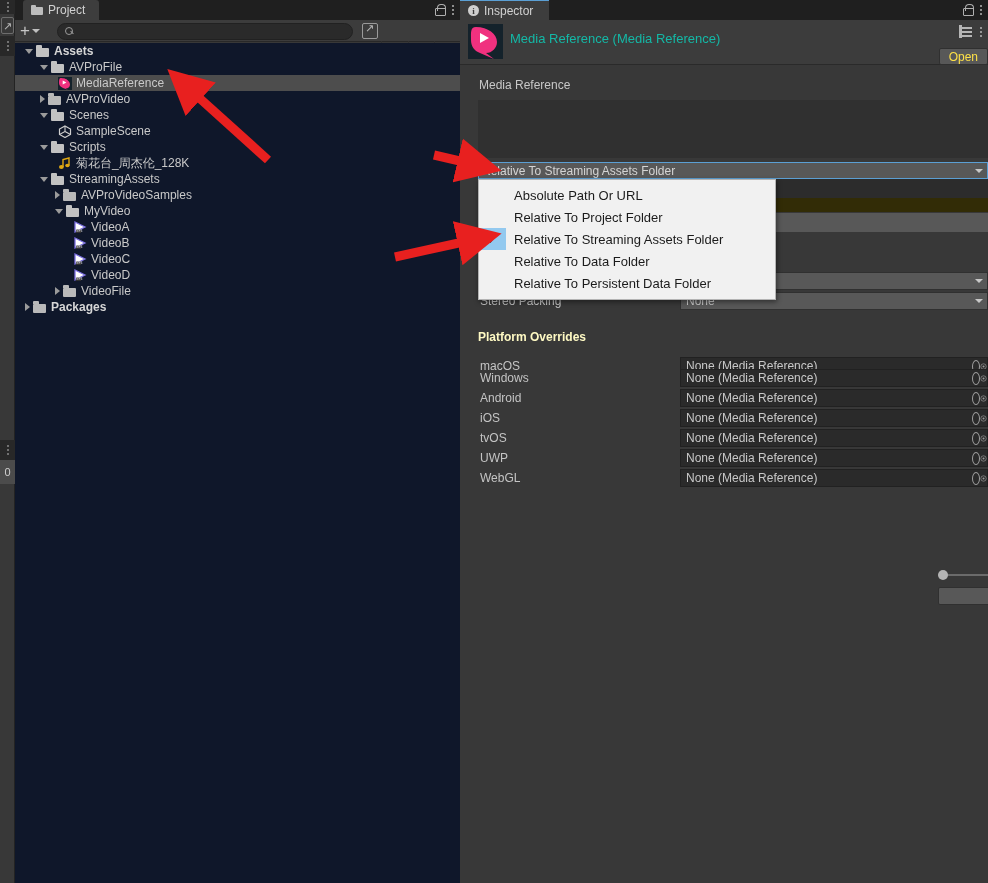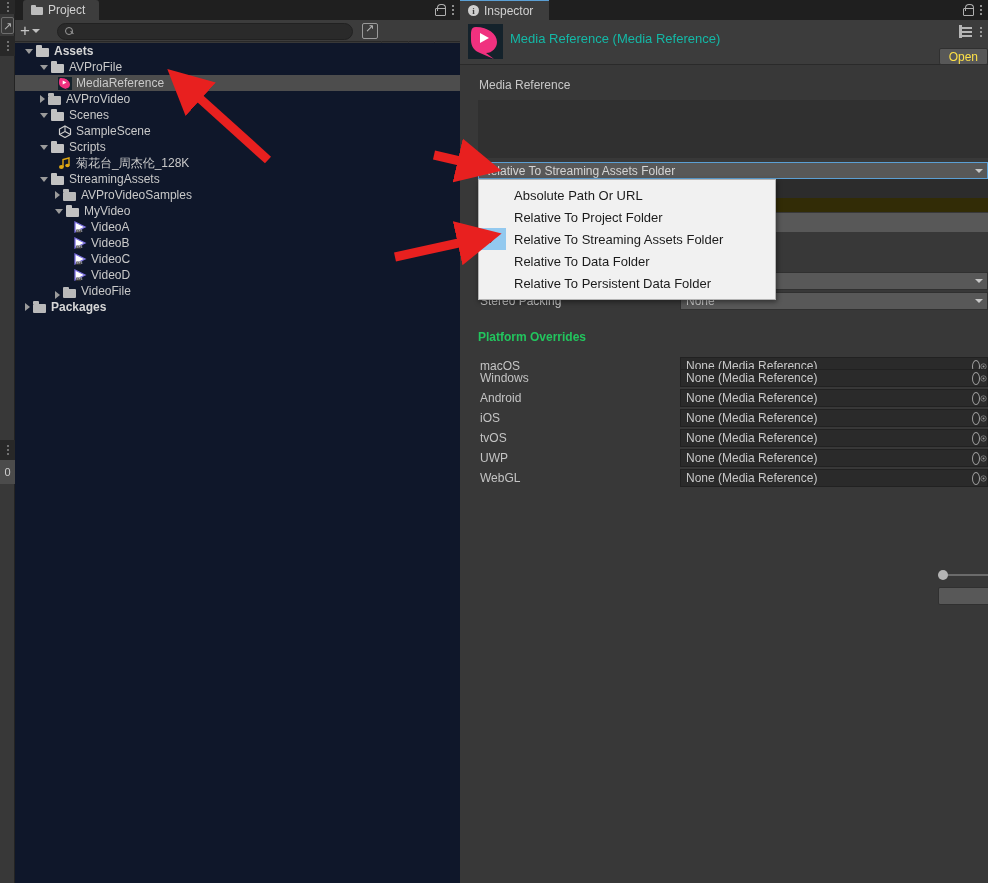--- a/index.html
+++ b/index.html
@@ -332,21 +332,21 @@
   .popup-check {
     width: 27px; height: 22px; flex: 0 0 auto;
     display: flex; align-items: center; justify-content: center;
     font-size: 13px; color: #1b1b1b;
   }
   .popup-item.checked .popup-check { background: #93c9ef; }
   .popup-item .ptext { padding-left: 8px; }
 
   
   .section-head {
-    position: absolute; left: 18px; font-size: 12px; font-weight: bold; color: #22c55e;
+    position: absolute; left: 18px; font-size: 12px; font-weight: bold; color: #fef9c3;
   }
 
   
   .slider-row { position: absolute; left: 478px; top: 500px; width: 510px; height: 18px; }
   .slider-track {
     position: absolute; left: 0; top: 8px; width: 402px; height: 2px; background: #6b6b6b;
   }
   .slider-knob {
     position: absolute; left: 0; top: 4px; width: 10px; height: 10px;
     background: #b4b4b4; border-radius: 50%;
@@ -536,21 +536,21 @@
       </div>
       <div class="row" style="padding-left: 55px;">
         <span class="tri tri-none"></span>
         <span class="ico"><svg width="14" height="13" viewBox="0 0 14 13">
             <path d="M2 1 L12 6 L2 11 Z" fill="#ffffff" stroke="#7b6fe0" stroke-width="1.3"></path>
             <rect x="3" y="8.5" width="5" height="3.5" fill="#2f2f2f"></rect>
             <text x="3.2" y="11.4" font-size="3" fill="#e0e0e0" font-family="sans-serif">MP4</text>
           </svg></span>
         <span>VideoD</span>
       </div>
-      <div class="row" style="padding-left: 40px; align-items: flex-end;">
+      <div class="row" style="padding-left: 40px;">
         <span class="tri tri-closed"></span>
         <span class="ico ico-folder-solid"></span>
         <span>VideoFile</span>
       </div>
       <div class="row" style="padding-left: 10px;">
         <span class="tri tri-closed"></span>
         <span class="ico ico-folder-solid"></span>
         <span class="lbl-bold">Packages</span>
       </div>
     </div>

